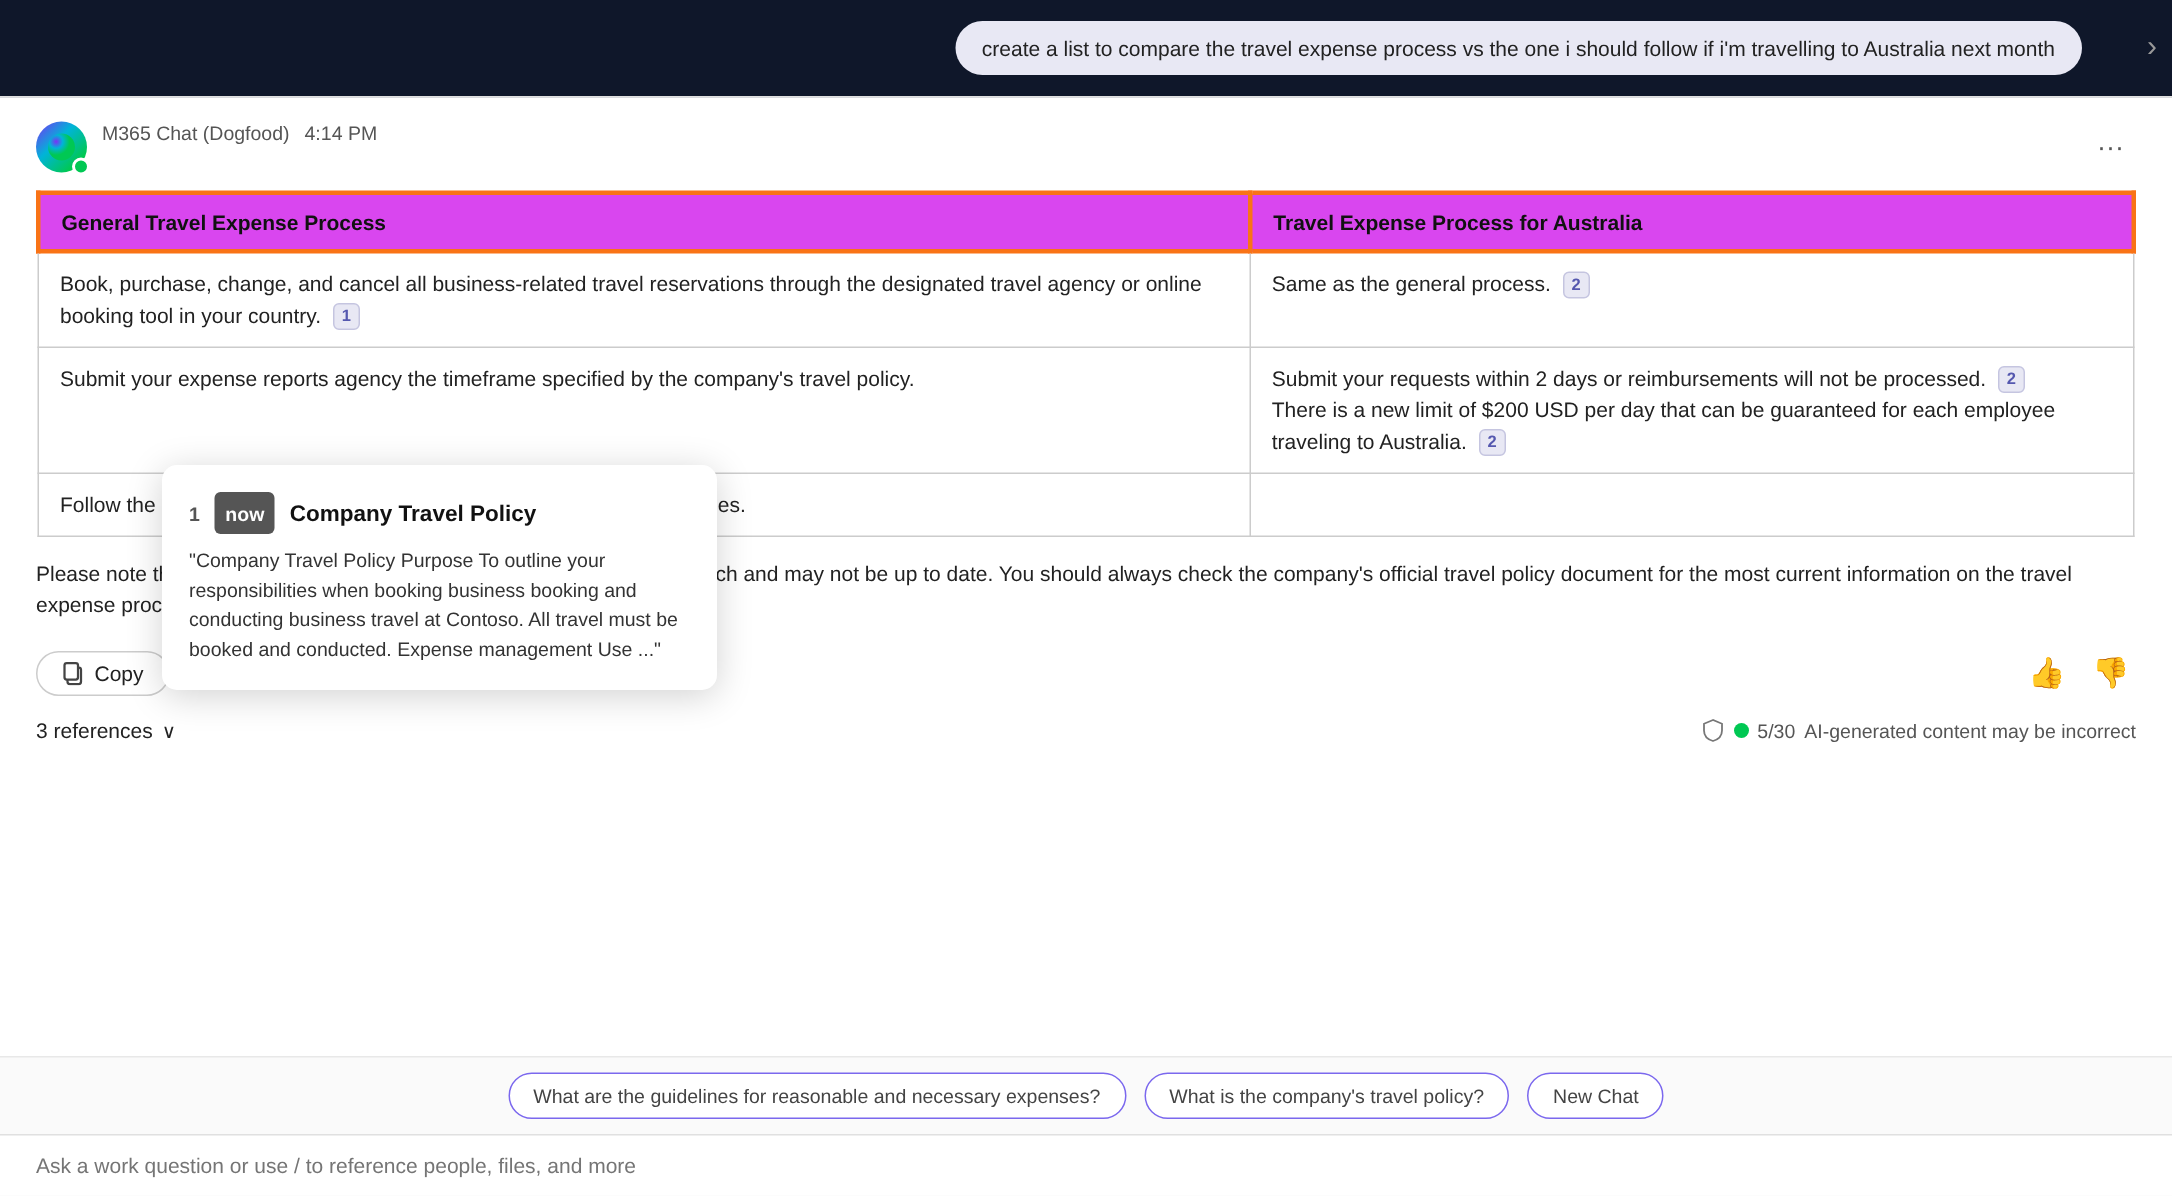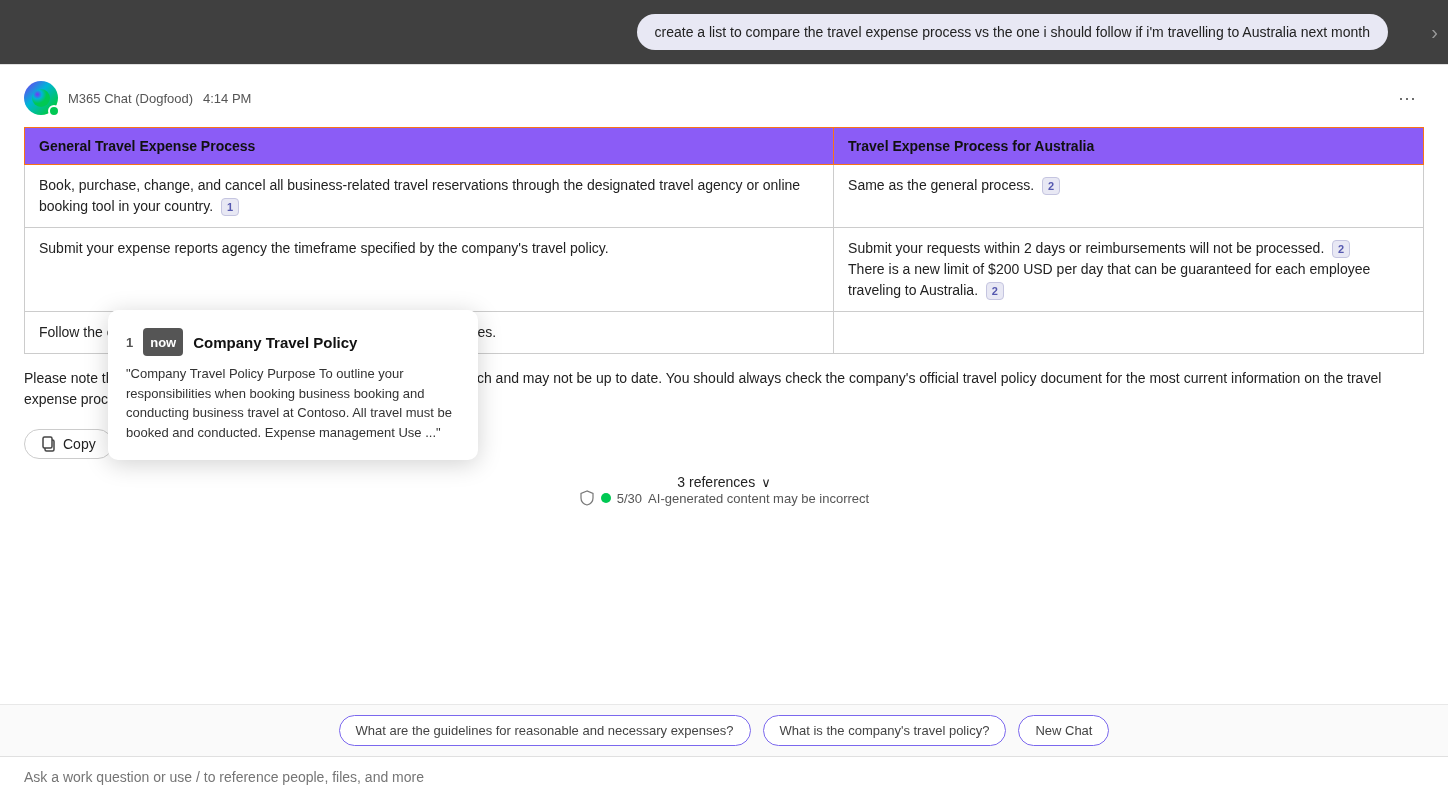--- a/index.html
+++ b/index.html
@@ -15,21 +15,21 @@
     .main-container {
       width: 100%;
       height: 100%;
       background: #fff;
       display: flex;
       flex-direction: column;
     }
 
     
     .user-message-bar {
-      background: #404040;
+      background: #0f172a;
       padding: 14px 60px 14px 20px;
       display: flex;
       align-items: center;
       justify-content: flex-end;
       border-bottom: 1px solid #e0e0e0;
       position: relative;
     }
     .user-message-text {
       background: #e8e8f4;
       border-radius: 18px;
@@ -59,21 +59,20 @@
     
     .ai-response-header {
       display: flex;
       align-items: center;
       justify-content: space-between;
       padding: 16px 24px 8px 24px;
       border-bottom: none;
     }
     .ai-meta {
       display: flex;
-      align-items: center;
       gap: 10px;
       font-size: 13px;
       color: #555;
     }
     .ai-avatar {
       width: 34px;
       height: 34px;
       border-radius: 50%;
       background: linear-gradient(135deg, #7b2ff7 0%, #00b4d8 40%, #00c853 80%);
       display: flex;
@@ -113,22 +112,22 @@
     }
 
     
     .comparison-table {
       width: 100%;
       border-collapse: collapse;
       margin-bottom: 14px;
       font-size: 14px;
     }
     .comparison-table th {
-      background: #8b5cf6;
-      border: 1px solid #f97316;
+      background: #d946ef;
+      border: 3px solid #f97316;
       padding: 10px 14px;
       text-align: left;
       font-weight: 700;
       color: #111;
     }
     .comparison-table td {
       border: 1px solid #ccc;
       padding: 10px 14px;
       vertical-align: top;
       color: #222;
@@ -154,20 +153,21 @@
       font-size: 14px;
       color: #222;
       line-height: 1.5;
       margin-bottom: 10px;
     }
 
     
     .action-bar {
       display: flex;
       align-items: center;
+      justify-content: space-between;
       padding: 8px 24px;
     }
     .copy-btn {
       display: flex;
       align-items: center;
       gap: 6px;
       background: #fff;
       border: 1.5px solid #ccc;
       border-radius: 20px;
       padding: 6px 16px;
@@ -187,21 +187,20 @@
       color: #555;
       padding: 4px;
     }
 
     
     .references-bar {
       display: flex;
       align-items: center;
       justify-content: space-between;
       padding: 6px 24px 12px 24px;
-      flex-direction: column;
     }
     .references-toggle {
       display: flex;
       align-items: center;
       gap: 6px;
       font-size: 14px;
       color: #222;
       cursor: pointer;
       background: none;
       border: none;

